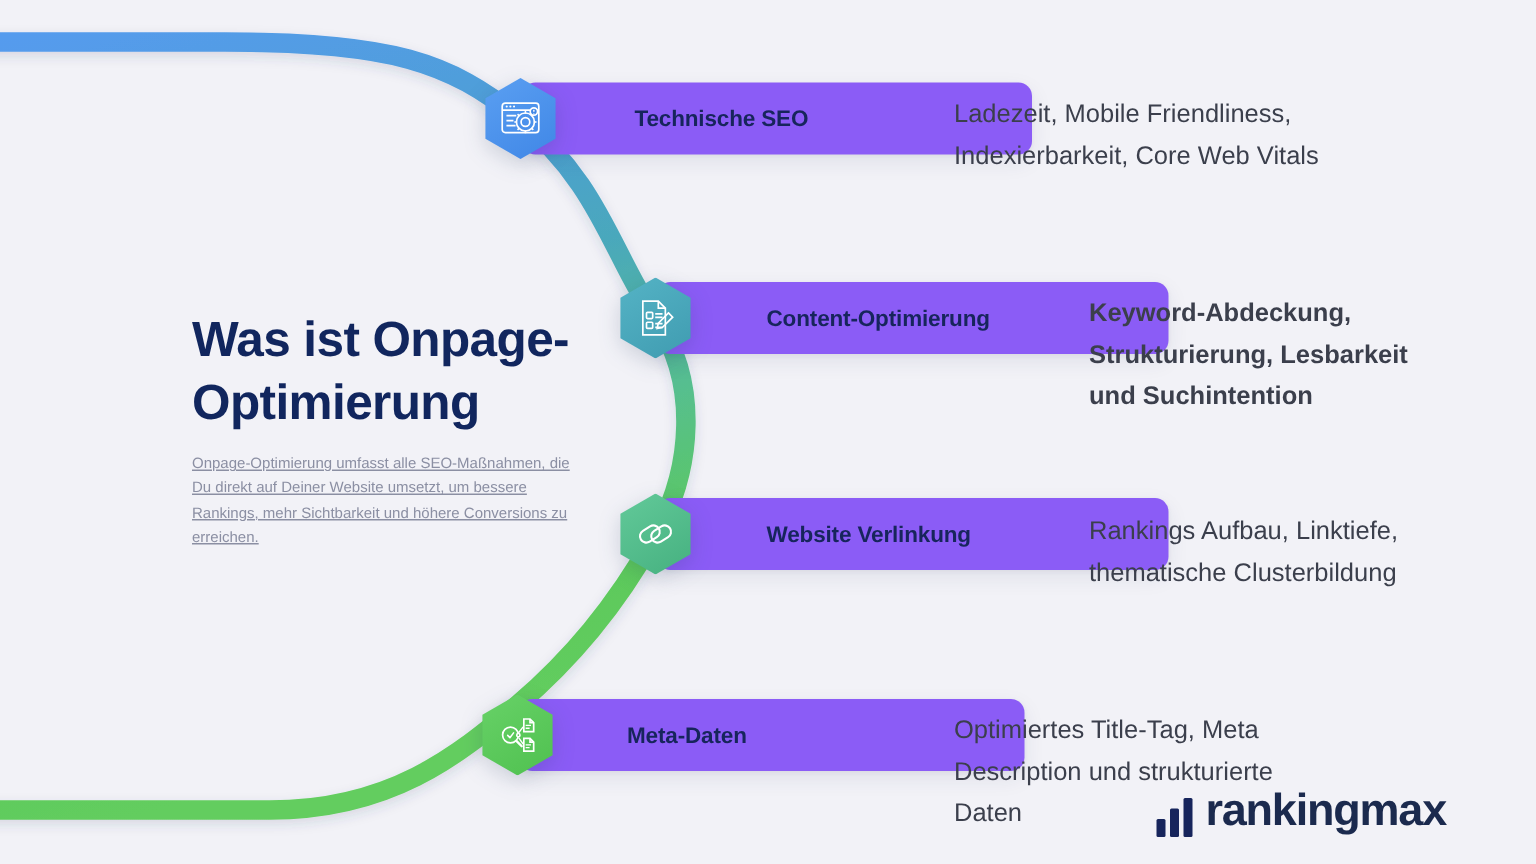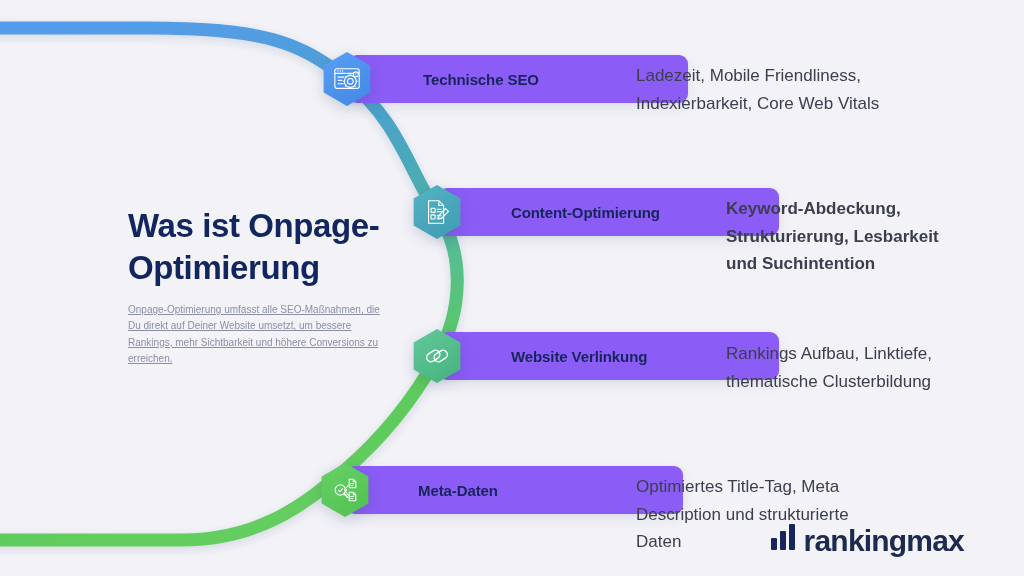--- a/index.html
+++ b/index.html
@@ -110,21 +110,21 @@
     color: #3b3f4c;
     width: 270px;
   }
 
   
   #logo {
     position: absolute;
     right: 60px;
     bottom: 18px;
     display: flex;
-    align-items: flex-start;
+    align-items: flex-end;
     gap: 9px;
   }
   #logo-bars {
     display: flex;
     align-items: flex-end;
     gap: 3px;
     height: 26px;
   }
   #logo-bars i {
     display: block;

